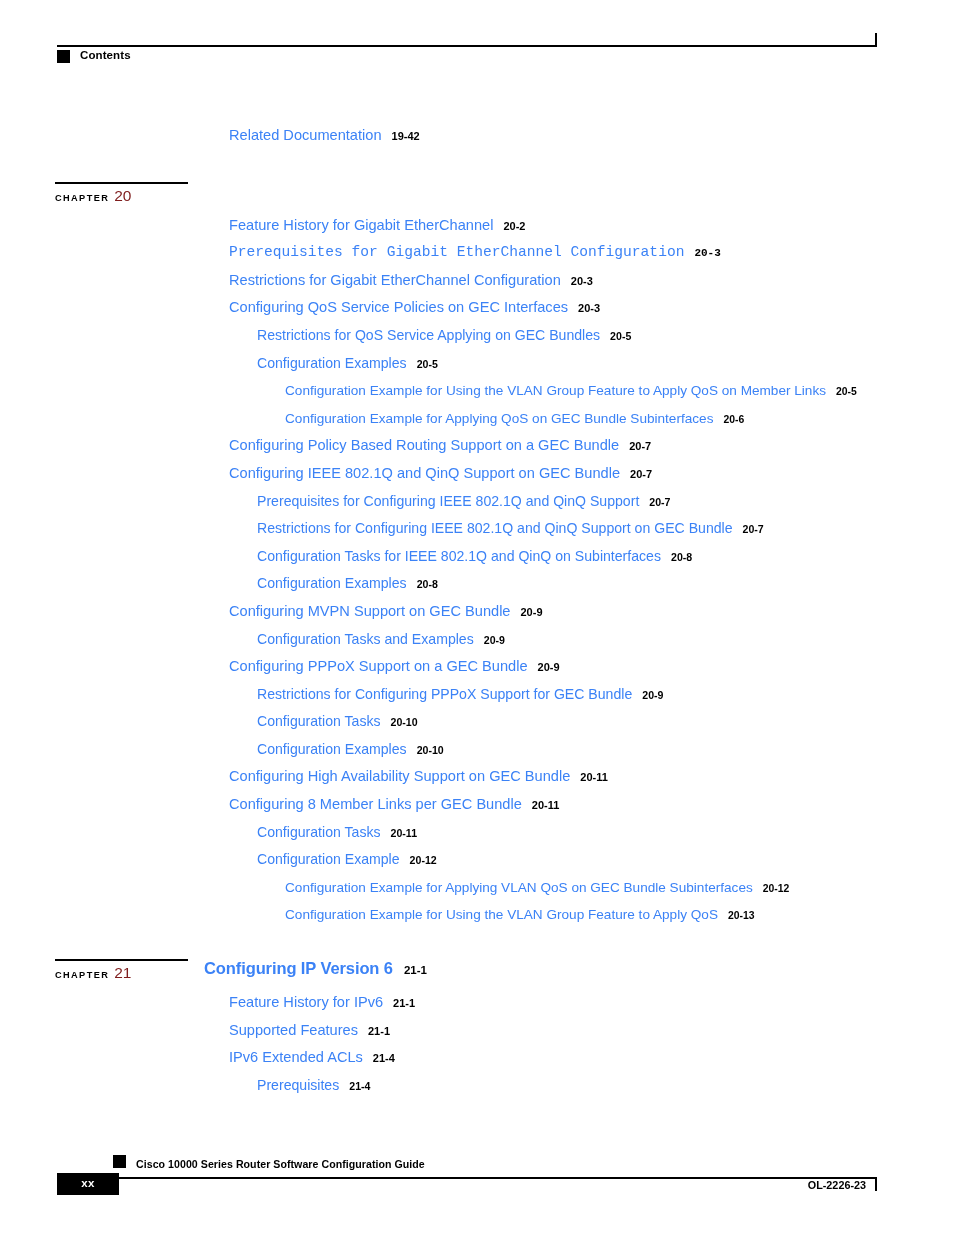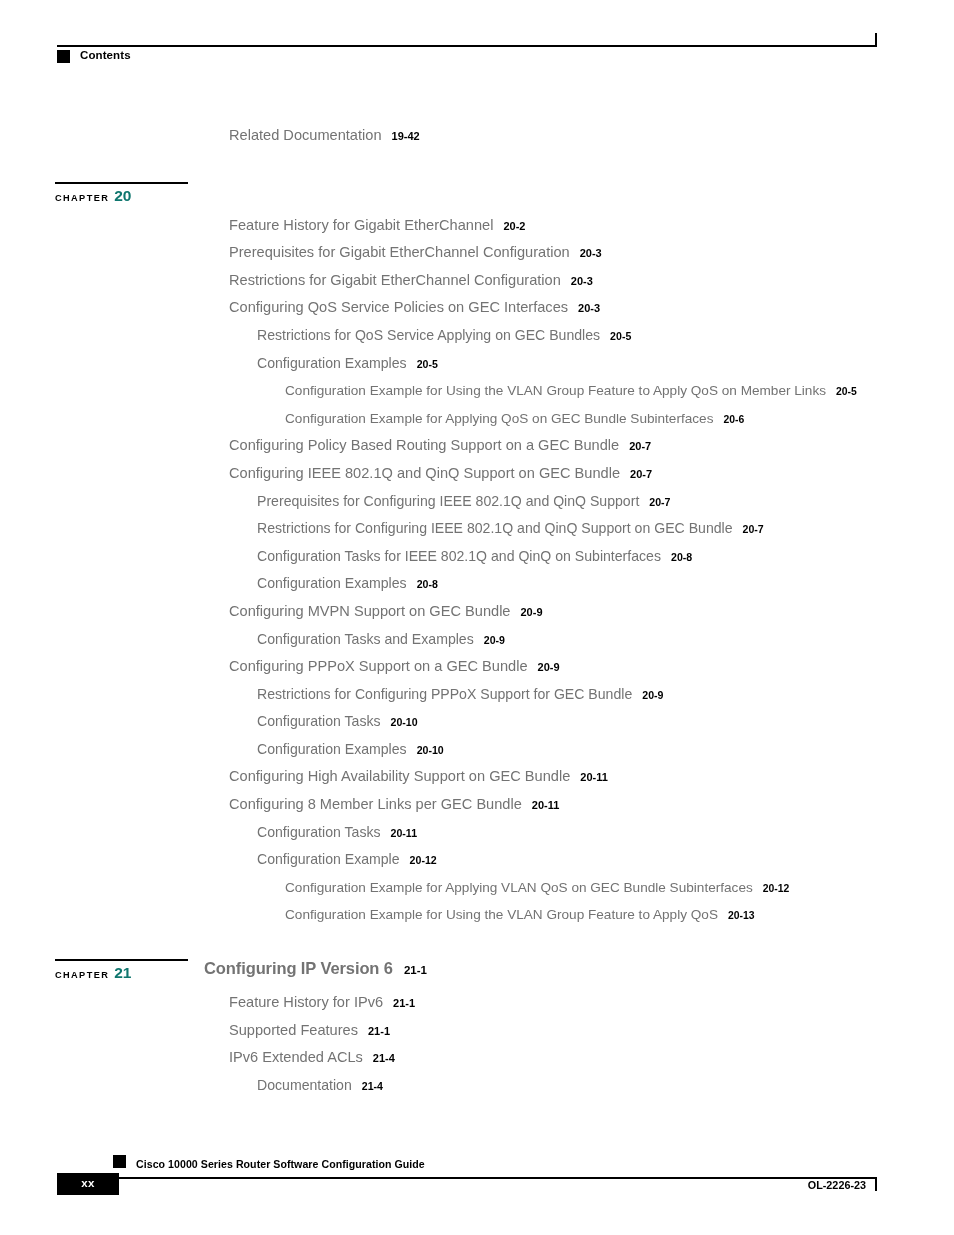--- a/index.html
+++ b/index.html
@@ -93,34 +93,34 @@
   .chapter-word {
     font-size: 9.2px;
     font-weight: bold;
     letter-spacing: 1.4px;
     text-transform: uppercase;
     color: #000000;
     vertical-align: baseline;
   }
   .chapter-num {
     font-size: 15.5px;
-    font-weight: bold;
-    color: #0f766e;
+    font-weight: normal;
+    color: #7f1d1d;
     margin-left: 5px;
     vertical-align: baseline;
   }
 
   .entry {
     position: absolute;
     top: 0;
     white-space: nowrap;
     line-height: 1;
   }
   .entry .label {
-    color: #737373;
+    color: #3b82f6;
     vertical-align: baseline;
   }
   .entry .page {
     color: #000000;
     font-weight: bold;
     vertical-align: baseline;
   }
 
   
   .lvl-title { left: 204px; top: 7px; }
@@ -235,21 +235,21 @@
     <div class="toc-row">
       <a class="entry lvl-1" href="#" style="text-decoration: none;"><span class="label">Related Documentation</span><span class="page">19-42</span></a>
     </div>
     <div class="toc-row chapter-row first-chapter">
       <div class="chapter-tag"><span class="chapter-word">CHAPTER</span><span class="chapter-num">20</span></div>
     </div>
     <div class="toc-row">
       <a class="entry lvl-1" href="#" style="text-decoration: none;"><span class="label">Feature History for Gigabit EtherChannel</span><span class="page">20-2</span></a>
     </div>
     <div class="toc-row">
-      <a class="entry lvl-1" href="#" style="text-decoration: none;"><span class="label">Prerequisites for Gigabit EtherChannel Configuration</span><span class="page">20-3</span></a>
+      <a class="entry lvl-1" href="#" style="text-decoration: none; font-family: Liberation Mono, monospace;"><span class="label">Prerequisites for Gigabit EtherChannel Configuration</span><span class="page">20-3</span></a>
     </div>
     <div class="toc-row">
       <a class="entry lvl-1" href="#" style="text-decoration: none;"><span class="label">Restrictions for Gigabit EtherChannel Configuration</span><span class="page">20-3</span></a>
     </div>
     <div class="toc-row">
       <a class="entry lvl-1" href="#" style="text-decoration: none;"><span class="label">Configuring QoS Service Policies on GEC Interfaces</span><span class="page">20-3</span></a>
     </div>
     <div class="toc-row">
       <a class="entry lvl-2" href="#" style="text-decoration: none;"><span class="label">Restrictions for QoS Service Applying on GEC Bundles</span><span class="page">20-5</span></a>
     </div>
@@ -323,21 +323,21 @@
     <div class="toc-row">
       <a class="entry lvl-1" href="#" style="text-decoration: none;"><span class="label">Feature History for IPv6</span><span class="page">21-1</span></a>
     </div>
     <div class="toc-row">
       <a class="entry lvl-1" href="#" style="text-decoration: none;"><span class="label">Supported Features</span><span class="page">21-1</span></a>
     </div>
     <div class="toc-row">
       <a class="entry lvl-1" href="#" style="text-decoration: none;"><span class="label">IPv6 Extended ACLs</span><span class="page">21-4</span></a>
     </div>
     <div class="toc-row">
-      <a class="entry lvl-2" href="#" style="text-decoration: none;"><span class="label">Documentation</span><span class="page">21-4</span></a>
+      <a class="entry lvl-2" href="#" style="text-decoration: none;"><span class="label">Prerequisites</span><span class="page">21-4</span></a>
     </div>
   </div>
 
 <div class="page-footer"></div>
 <div class="footer-marker"></div>
 <div class="footer-guide-title">Cisco 10000 Series Router Software Configuration Guide</div>
 <div class="footer-rule"></div>
 <div class="footer-rule-tick"></div>
 <div class="footer-pagebox"></div>
 <div class="footer-pagenum">xx</div>

